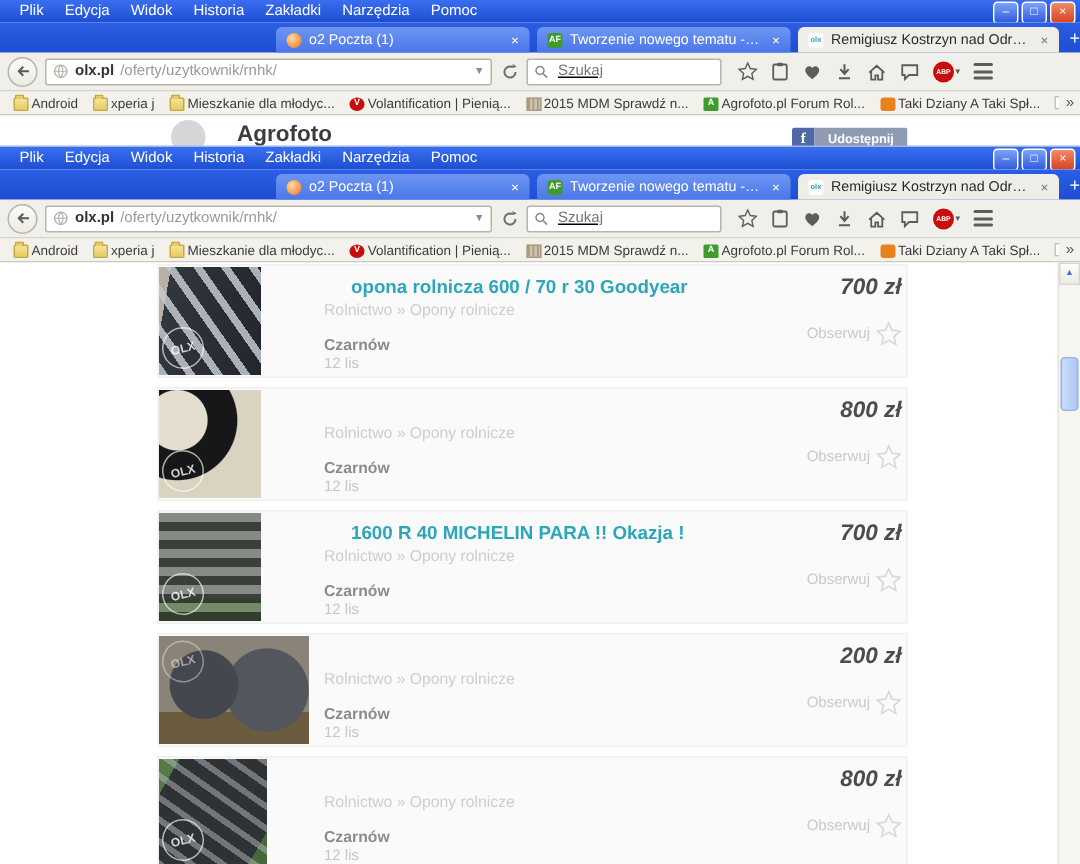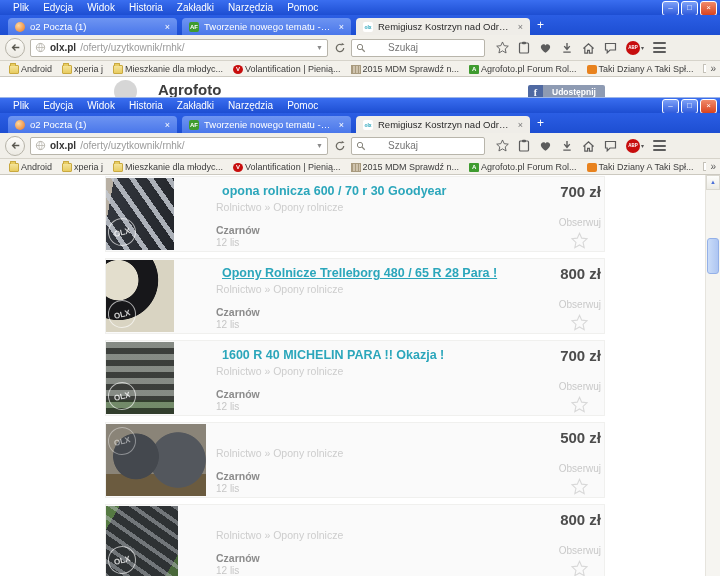--- a/index.html
+++ b/index.html
@@ -21,21 +21,21 @@
   .menubar .menu{padding:0 7px;cursor:default;}
   .winbtns{position:absolute;right:3px;top:1px;display:flex;gap:2px;}
   .winbtn{
     width:15px;height:13px;border:1px solid #fff;border-radius:3px;
     background:linear-gradient(#7da1f8,#2f5bdc);color:#fff;
     font-size:8px;line-height:11px;text-align:center;
   }
   .winbtn.close{background:linear-gradient(#f08a6a,#d9431f);}
   .tabbar{
     height:20px;background:linear-gradient(#2b5ee4,#1d4ed2);
-    display:flex;align-items:flex-end;padding-left:8px;position:relative;
+    display:flex;align-items:flex-end;padding-left:8px;position:relative;justify-content:flex-end;
   }
   .tab{
     height:17px;border-radius:4px 4px 0 0;display:flex;align-items:center;
     font-size:9.5px;padding:0 7px;gap:5px;margin-right:5px;white-space:nowrap;
     overflow:hidden;
   }
   .tab.inactive{background:linear-gradient(#6e95f2,#4a77ea);color:#fff;width:155px;}
   .tab.active{background:#efede8;color:#2a2a2a;width:160px;}
   .tab .tlabel{flex:1;overflow:hidden;text-overflow:ellipsis;}
   .tab .tclose{font-size:9px;padding-left:3px;}
@@ -57,21 +57,21 @@
   }
   .urlbar{
     flex:0 0 288px;height:16px;background:#fff;border:1px solid #b8b5ab;border-radius:2px;
     display:flex;align-items:center;font-size:10px;padding:0 4px;gap:4px;color:#222;
   }
   .urlbar .path{color:#9a9a9a;flex:1;white-space:nowrap;overflow:hidden;}
   .urlbar .caret{color:#8a8a8a;font-size:7px;}
   .reloadbtn{margin-left:1px;display:flex;align-items:center;}
   .searchbox{
     flex:0 0 120px;height:16px;background:#fff;border:1px solid #b8b5ab;border-radius:2px;
-    display:flex;align-items:center;padding:0 4px;gap:20px;
+    display:flex;align-items:center;padding:0 4px;gap:4px;text-decoration:underline;
   }
   .searchbox input{
     border:none;outline:none;width:90px;font-size:10px;color:#888;
     font-family:"Liberation Sans","DejaVu Sans",sans-serif;background:transparent;
   }
   .navicons{display:flex;align-items:center;gap:9px;margin-left:6px;}
   .nicon{display:flex;align-items:center;}
   .abp{
     width:14px;height:14px;border-radius:50%;background:#c70d0d;color:#fff;
     font-size:4.5px;font-weight:bold;line-height:14px;text-align:center;letter-spacing:0;
@@ -126,29 +126,29 @@
       repeating-linear-gradient(0deg,rgba(40,42,40,.75) 0 6px,rgba(150,155,150,.5) 6px 12px),
       linear-gradient(180deg,#757a73 0 80%,#4f7a3c 80% 100%);}
   .t4{width:100px;background:
       radial-gradient(circle at 30% 45%,#44484e 0 28%,rgba(0,0,0,0) 29%),
       radial-gradient(circle at 72% 50%,#53575d 0 34%,rgba(0,0,0,0) 35%),
       linear-gradient(180deg,#8a8478 0 70%,#6b5b3f 70% 100%);}
   .t5{width:72px;background:
       repeating-linear-gradient(35deg,rgba(180,185,190,.5) 0 4px,rgba(0,0,0,0) 4px 12px),
       linear-gradient(120deg,#567a43 0 12%,#2e3234 12% 88%,#49683a 88% 100%);}
   .rtitle{
-    position:absolute;left:116px;top:7px;font-size:12.5px;font-weight:bold;
+    position:absolute;left:128px;top:7px;font-size:12.5px;font-weight:bold;
     color:#2ba6bb;text-decoration:none;white-space:nowrap;
   }
   .rtitle.hovered{text-decoration:underline;}
   .rcat{position:absolute;left:110px;top:24px;font-size:10.5px;color:#cdcdcd;text-align:center;}
   .rloc{position:absolute;left:110px;top:47px;font-size:10.5px;color:#8b8b8b;font-weight:bold;}
   .rdate{position:absolute;left:110px;top:60px;font-size:10px;color:#c6c6c6;}
-  .rprice{position:absolute;right:3px;top:6px;font-size:15px;font-weight:bold;color:#4c4c4c;}
-  .rfollow{position:absolute;right:3px;bottom:2px;display:flex;align-items:center;gap:4px;flex-direction:column;}
+  .rprice{position:absolute;right:3px;top:6px;font-size:15px;font-weight:bold;color:#4c4c4c;font-style:italic;}
+  .rfollow{position:absolute;right:3px;bottom:20px;display:flex;align-items:center;gap:4px;}
   .rfollow .flabel{font-size:10px;color:#c9c9c9;}
 
   
   .scrollbar{position:absolute;right:0;top:0;width:15px;height:403px;background:#f6f5f1;border-left:1px solid #e6e4de;box-sizing:border-box;}
   .sb-up{height:15px;background:linear-gradient(#fdfdfb,#ecebe5);border:1px solid #d9d7cf;box-sizing:border-box;
     color:#4a6fd8;font-size:6px;text-align:center;line-height:13px;}
   .sb-thumb{position:absolute;left:1px;top:63px;width:12px;height:36px;border-radius:3px;
     background:linear-gradient(90deg,#cadcf8,#aec6f2);border:1px solid #93b0e8;box-sizing:border-box;}
   svg{display:block;}
 </style>
@@ -461,21 +461,20 @@
           <svg width="17" height="17" viewBox="0 0 20 20">
               <polygon points="10,1.5 12.6,7.2 18.9,7.9 14.2,12.2 15.5,18.4 10,15.2 4.5,18.4 5.8,12.2 1.1,7.9 7.4,7.2" stroke="#d8d8d8" stroke-width="1.3" fill="none"></polygon>
             </svg>
         </div>
       </div>
 
       <div class="row">
         <div class="thumb t2">
             <span class="olxmark">OLX</span>
           </div>
-        <a class="rtitle hovered">Opony Rolnicze Trelleborg 480 / 65 R 28 Para !</a>
         <div class="rcat">Rolnictwo » Opony rolnicze</div>
         <div class="rloc">Czarnów</div>
         <div class="rdate">12 lis</div>
         <div class="rprice">800 zł</div>
         <div class="rfollow">
           <span class="flabel">Obserwuj</span>
           <svg width="17" height="17" viewBox="0 0 20 20">
               <polygon points="10,1.5 12.6,7.2 18.9,7.9 14.2,12.2 15.5,18.4 10,15.2 4.5,18.4 5.8,12.2 1.1,7.9 7.4,7.2" stroke="#d8d8d8" stroke-width="1.3" fill="none"></polygon>
             </svg>
         </div>
@@ -498,21 +497,21 @@
         </div>
       </div>
 
       <div class="row">
         <div class="thumb t4">
             <span class="olxmark topleft">OLX</span>
           </div>
         <div class="rcat">Rolnictwo » Opony rolnicze</div>
         <div class="rloc">Czarnów</div>
         <div class="rdate">12 lis</div>
-        <div class="rprice">500 zł</div>
+        <div class="rprice">200 zł</div>
         <div class="rfollow">
           <span class="flabel">Obserwuj</span>
           <svg width="17" height="17" viewBox="0 0 20 20">
               <polygon points="10,1.5 12.6,7.2 18.9,7.9 14.2,12.2 15.5,18.4 10,15.2 4.5,18.4 5.8,12.2 1.1,7.9 7.4,7.2" stroke="#d8d8d8" stroke-width="1.3" fill="none"></polygon>
             </svg>
         </div>
       </div>
 
       <div class="row">
         <div class="thumb t5">

